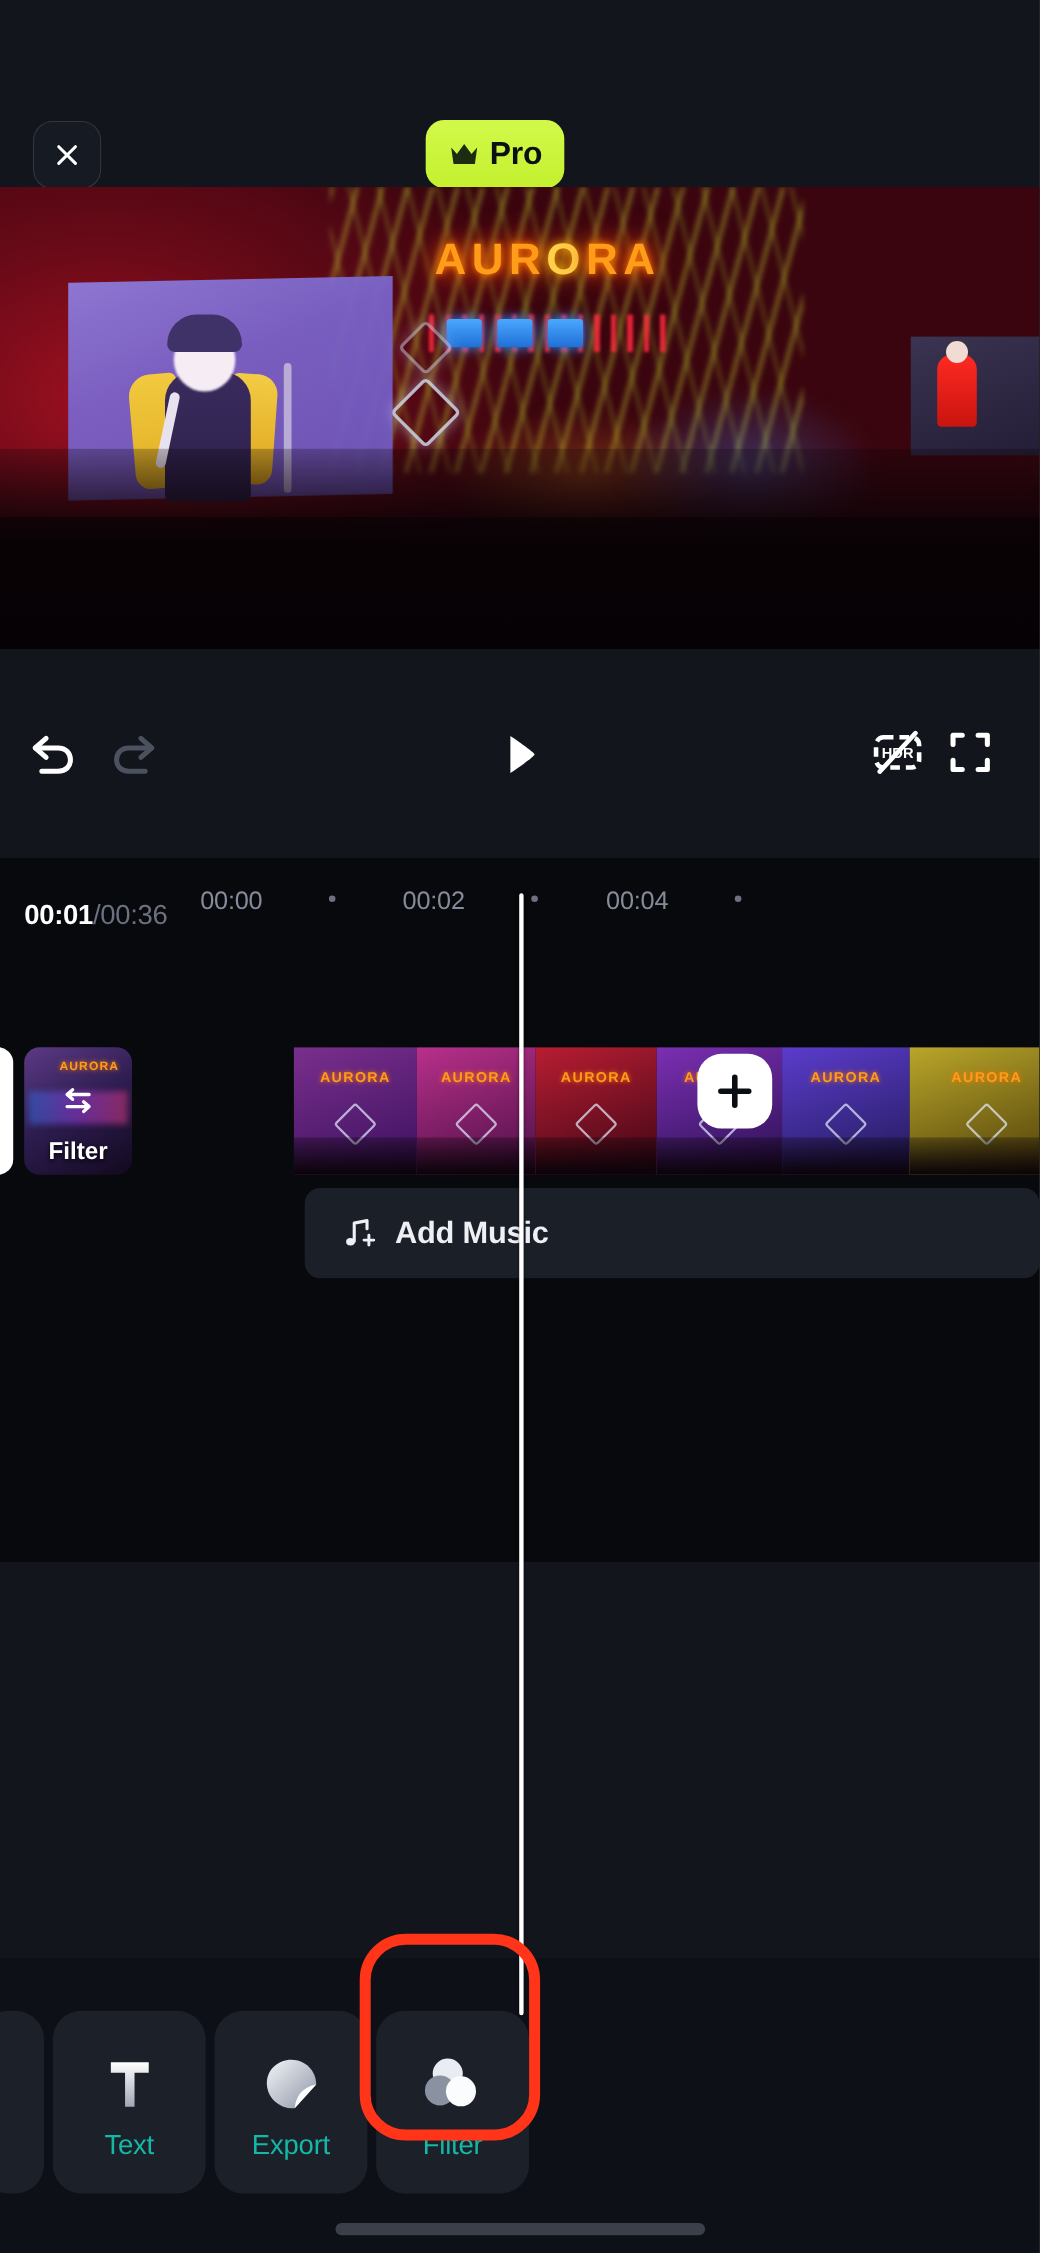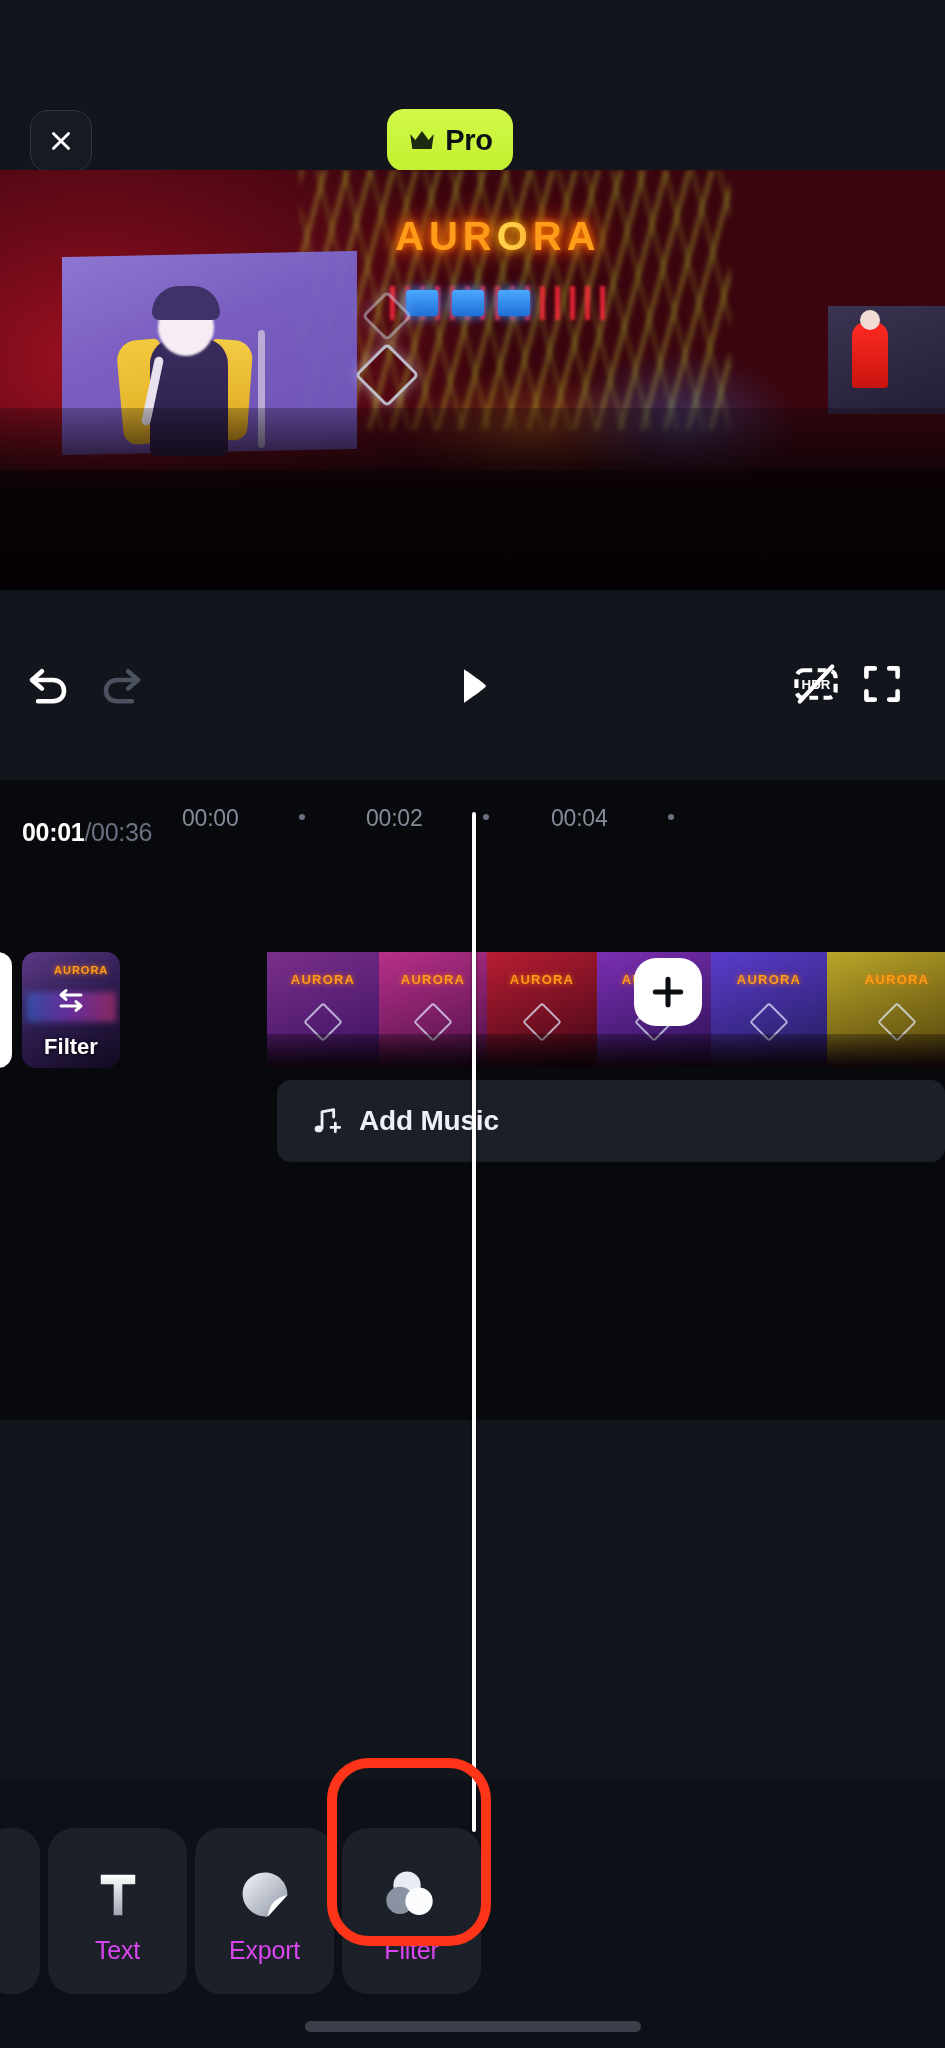--- a/index.html
+++ b/index.html
@@ -295,21 +295,21 @@
   #tool-scroll{
     position:absolute; left:0; top:48px; width:945px; height:166px;
     display:flex; gap:8px; padding-left:-10px;
   }
   .tool{
     flex:0 0 auto; width:139px; height:166px; border-radius:26px;
     background:#1c2029;
     display:flex; flex-direction:column; align-items:center; justify-content:center;
   }
   .tool .ico{ height:74px; display:flex; align-items:center; justify-content:center; }
-  .tool .lbl{ color:#d946ef; font-size:25px; margin-top:4px; letter-spacing:-0.2px; }
+  .tool .lbl{ color:#14b8a6; font-size:25px; margin-top:4px; letter-spacing:-0.2px; }
   #tool-peek-left{
     flex:0 0 auto; width:58px; height:166px; margin-left:-18px;
     border-radius:26px; background:#1c2029;
   }
   #highlight-ring{
     position:absolute; left:327px; top:1758px;
     width:164px; height:188px; border-radius:42px;
     border:10px solid #ff3418; z-index:60; pointer-events:none;
   }
   #home-indicator{

